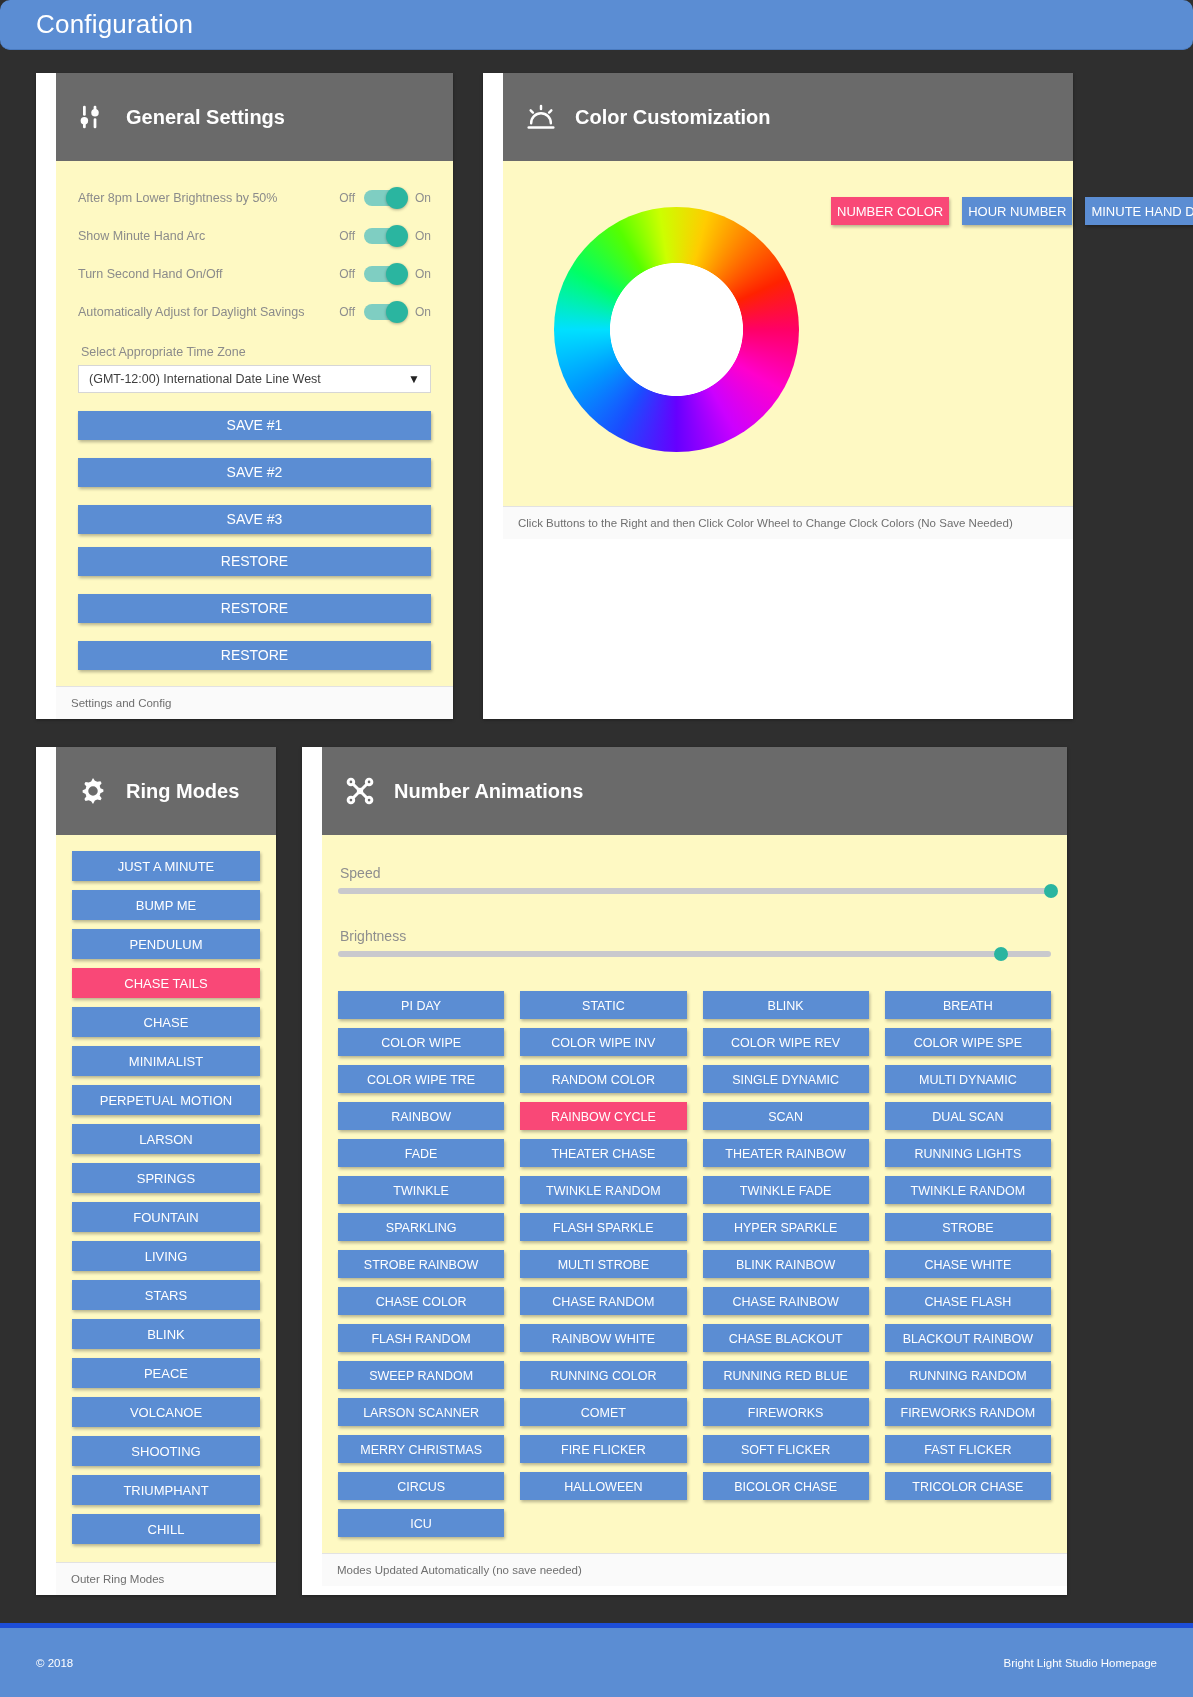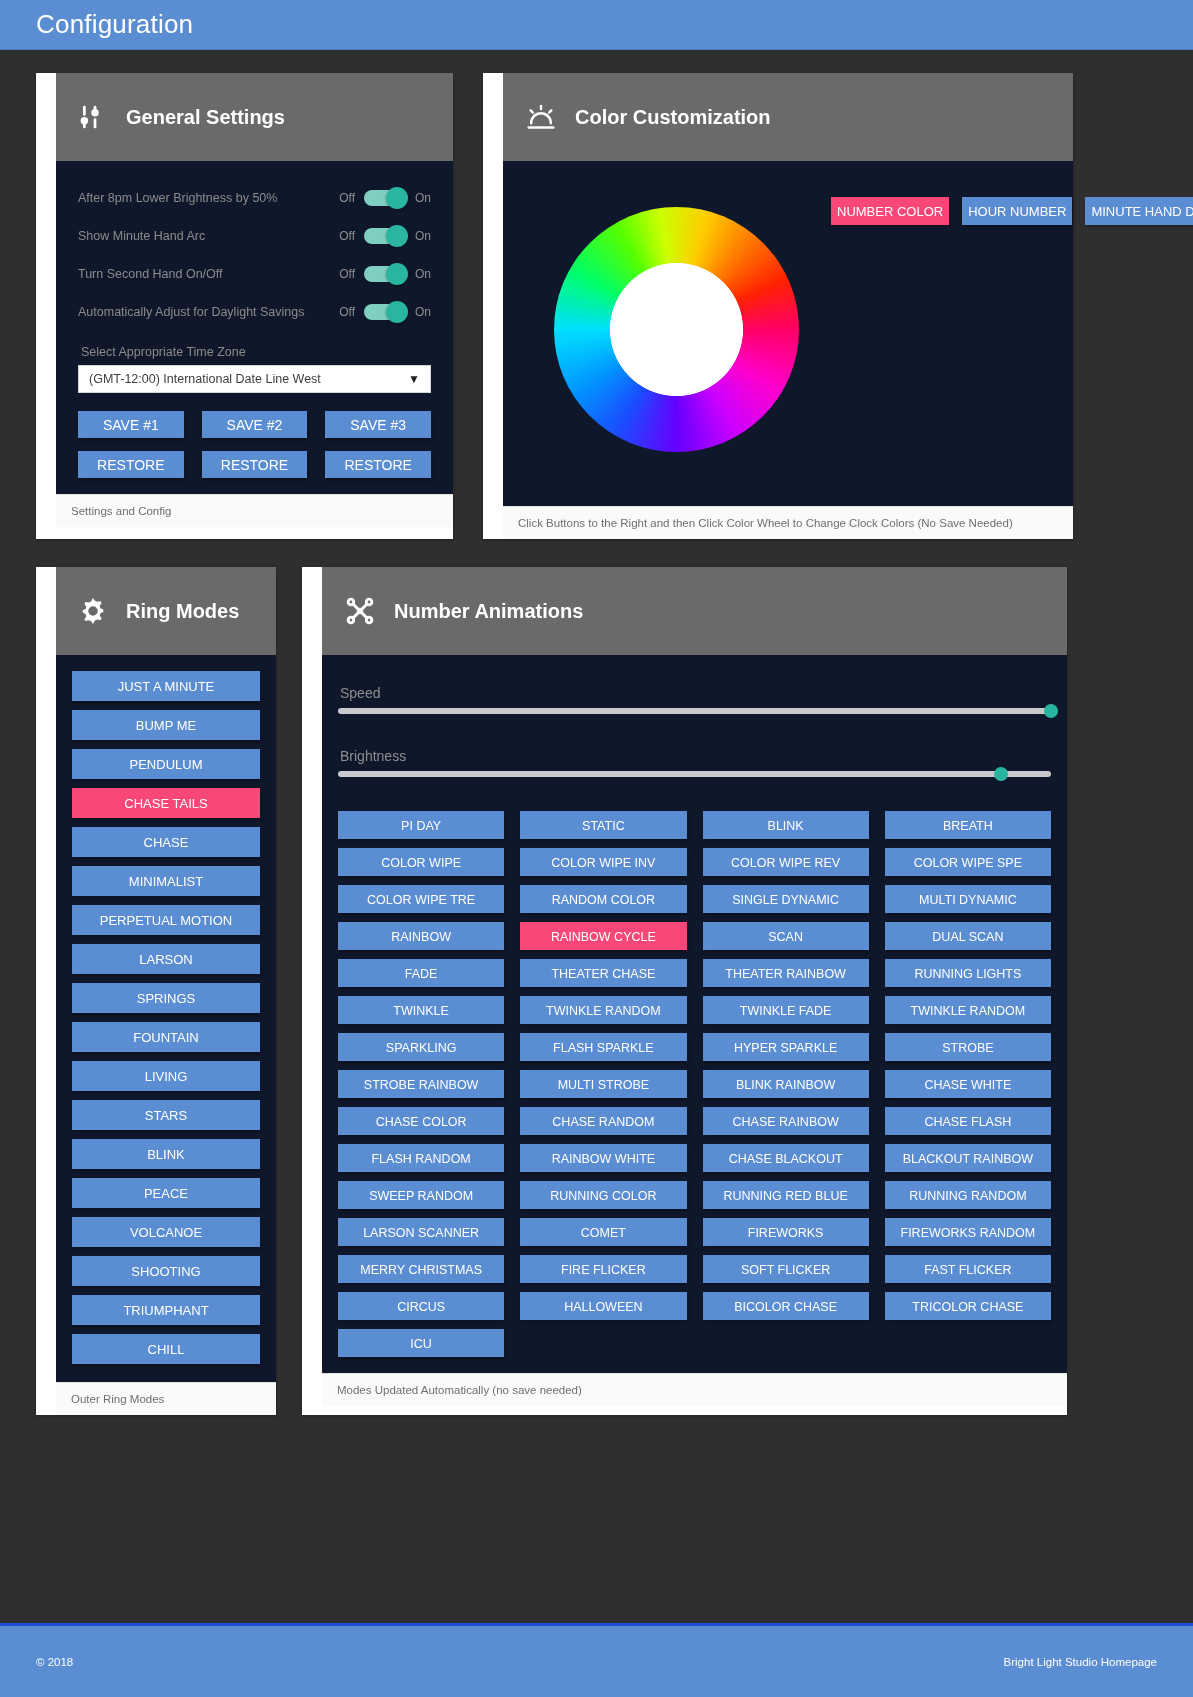--- a/index.html
+++ b/index.html
@@ -12,20 +12,21 @@
     overflow: hidden;
   }
   
   .topbar {
     height: 50px;
     background: #5b8dd3;
     display: flex;
     align-items: center;
     padding-left: 36px;
     border-bottom: 1px solid #4a7bc0;
+    border-radius: 10px;
   }
   .topbar .title {
     color: #ffffff;
     font-size: 26px;
     font-weight: 400;
     letter-spacing: .2px;
   }
   
   .wrap { padding: 0 36px; }
   .row-top { display: flex; gap: 30px; padding-top: 23px; }
@@ -39,21 +40,21 @@
     align-items:center;
     padding-left: 22px;
     gap: 18px;
   }
   .card-head .htxt {
     color:#fff;
     font-size: 20px;
     font-weight: bold;
   }
   .card-head svg { display:block; }
-  .card-body { background:#0f172a; }
+  .card-body { background:#fef9c3; }
   .card-foot {
     border-top: 1px solid #e2e2e2;
     background: #fafafa;
     height: 33px;
     display:flex;
     align-items:center;
     padding-left: 15px;
   }
   .card-foot span { font-size: 11.5px; color: #6f6f6f; }
 
@@ -86,21 +87,21 @@
     border:1px solid #d6d6d6;
     background:#fff;
     display:flex; align-items:center;
     padding: 0 10px;
     font-size: 12.5px;
     color:#3e3e3e;
     justify-content: space-between;
   }
   .tz-select .caret { font-size: 12px; color:#222; }
 
-  .btn-grid3 { display:flex; gap:18px; margin-top: 18px; }
+  .btn-grid3 { display:flex; gap:18px; margin-top: 18px; flex-direction: column; }
   .btn {
     background:#5b8dd3;
     color:#fff;
     border:none;
     text-align:center;
     font-family:"Liberation Sans", sans-serif;
     box-shadow: 1px 2px 3px rgba(0,0,0,.28);
     cursor:pointer;
     white-space: nowrap;
     overflow:hidden;
@@ -157,21 +158,21 @@
     padding: 0 2px;
   }
   .anim-grid .btn { height: 28px; line-height:28px; font-size:12.5px; }
 
   
   .bottombar {
     position:absolute;
     left:0; right:0; bottom:0;
     height: 74px;
     background:#5b8dd3;
-    border-top: 3px solid #1d4ed8;
+    border-top: 5px solid #1d4ed8;
     display:flex; align-items:center; justify-content:space-between;
     padding: 0 36px;
     color:#fff;
     font-size: 11.5px;
   }
   .spacer-bottom { height: 110px; }
 </style>
 </head>
 <body>
 

